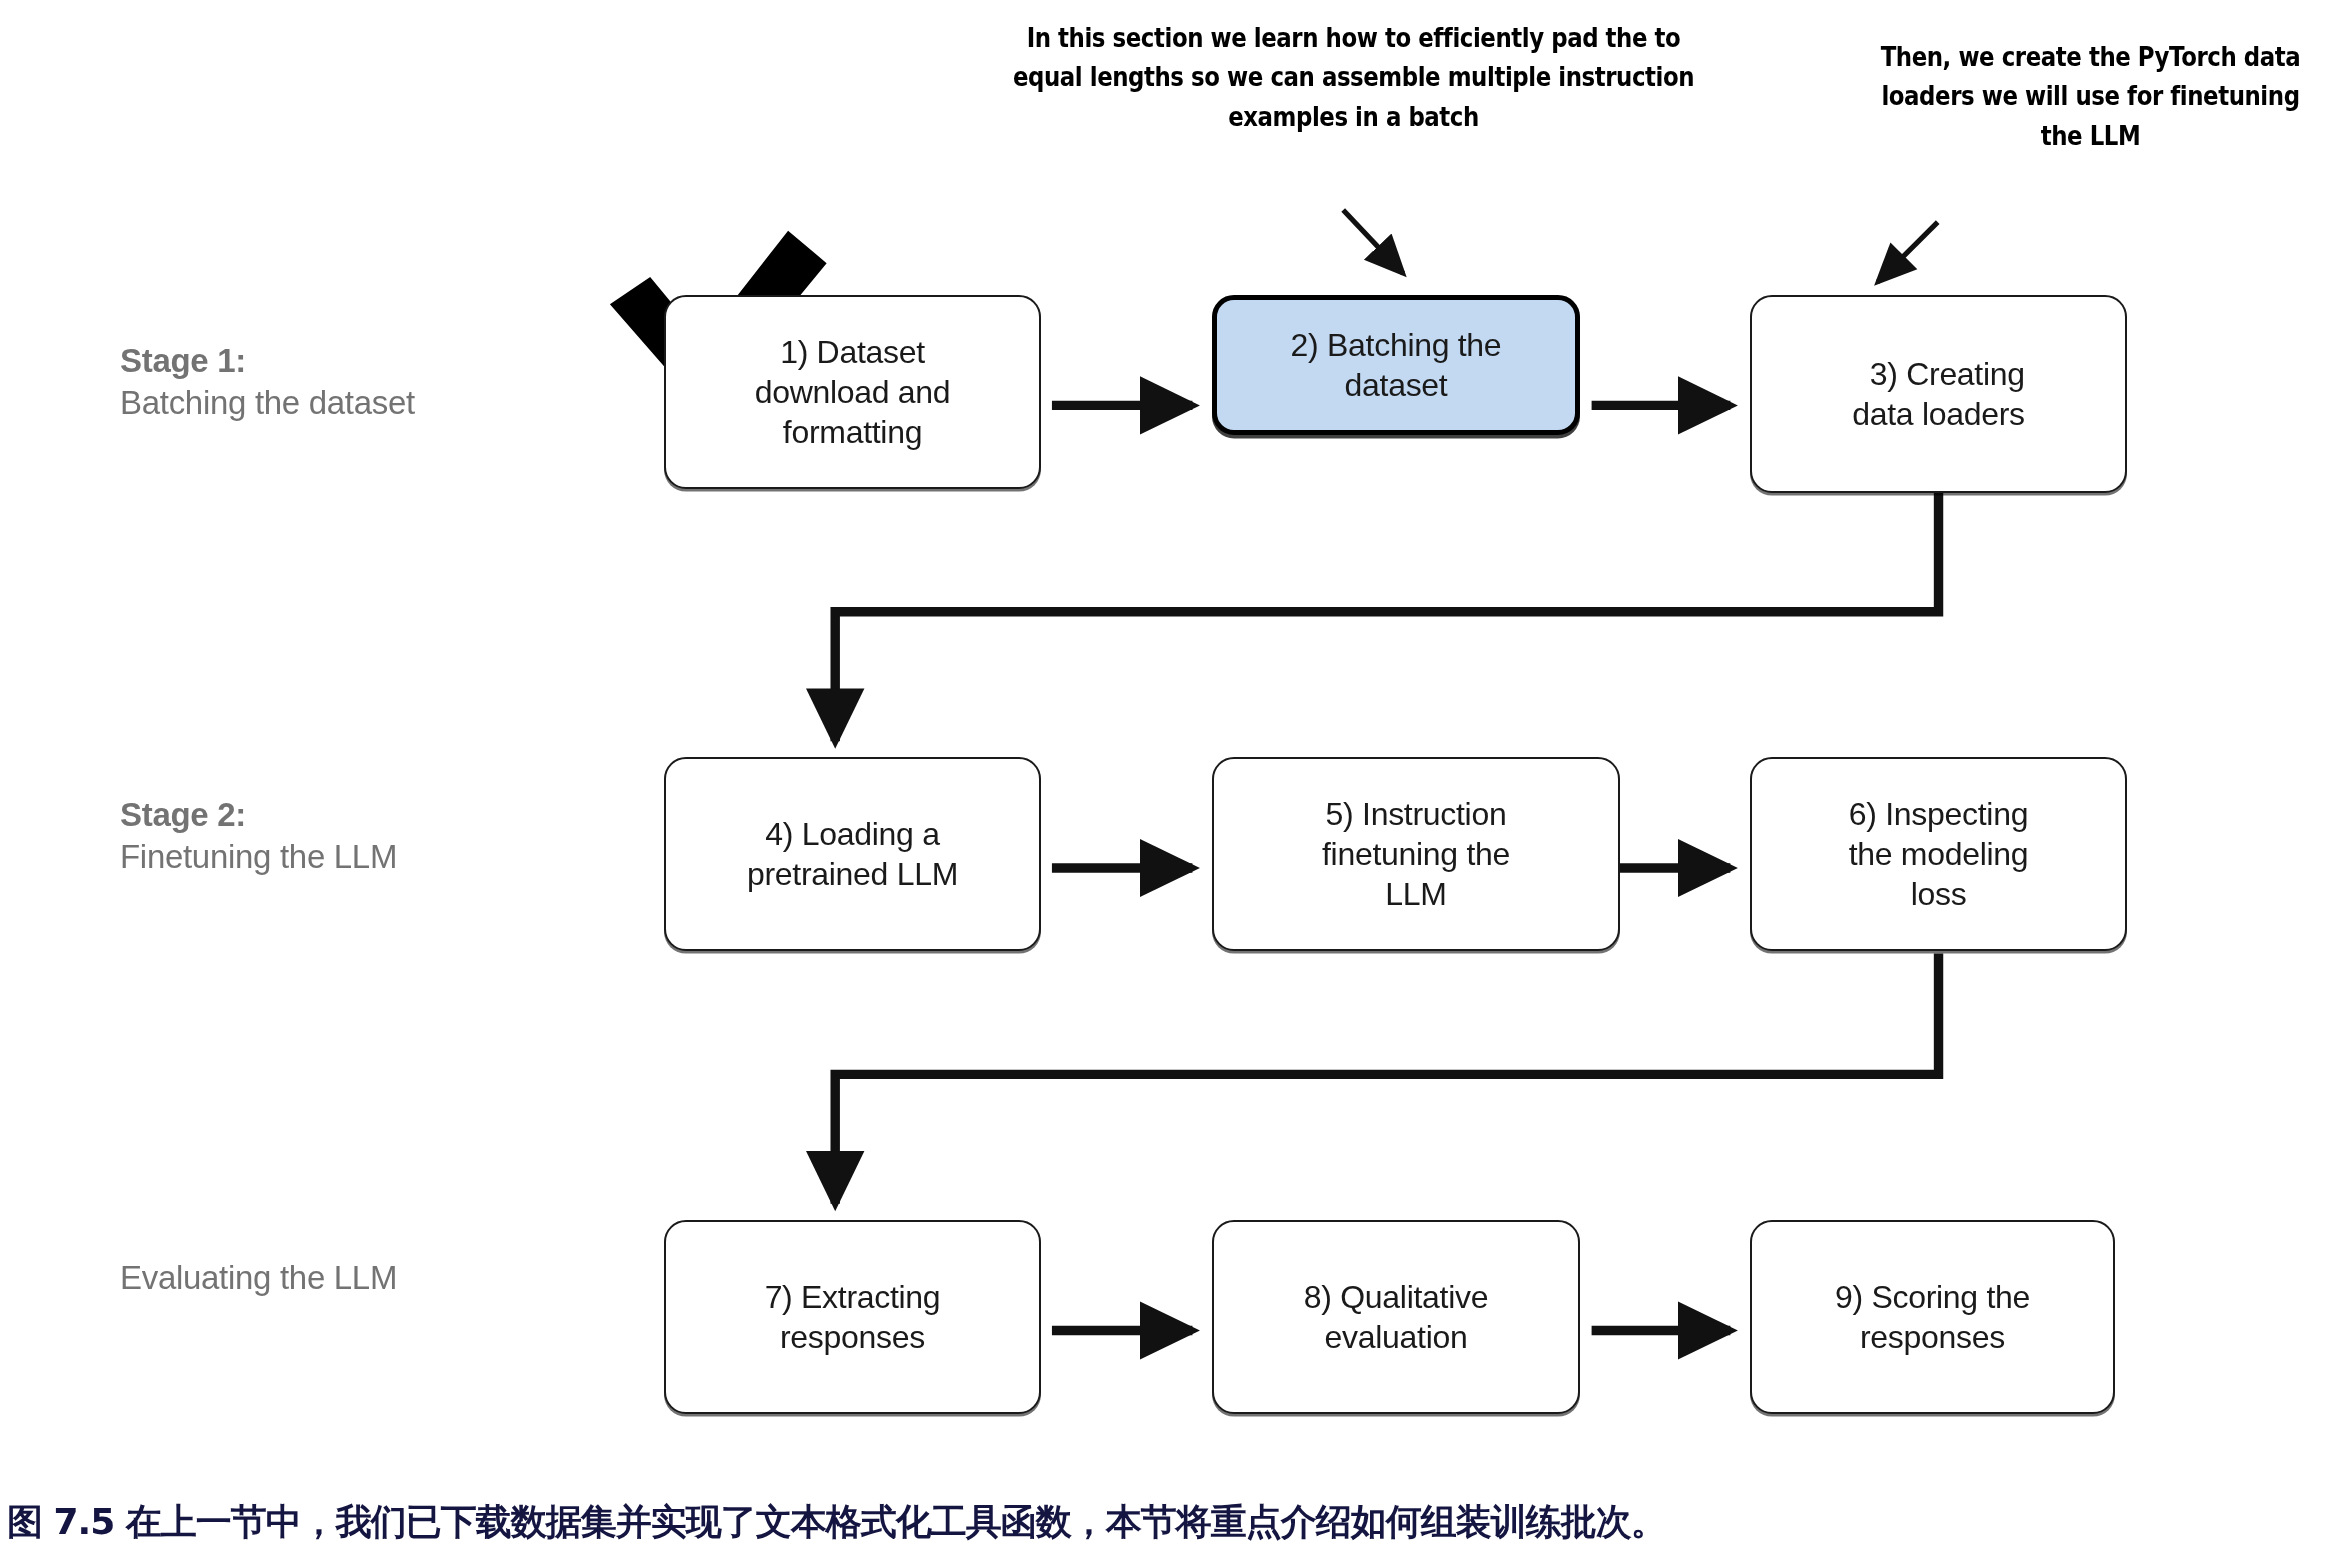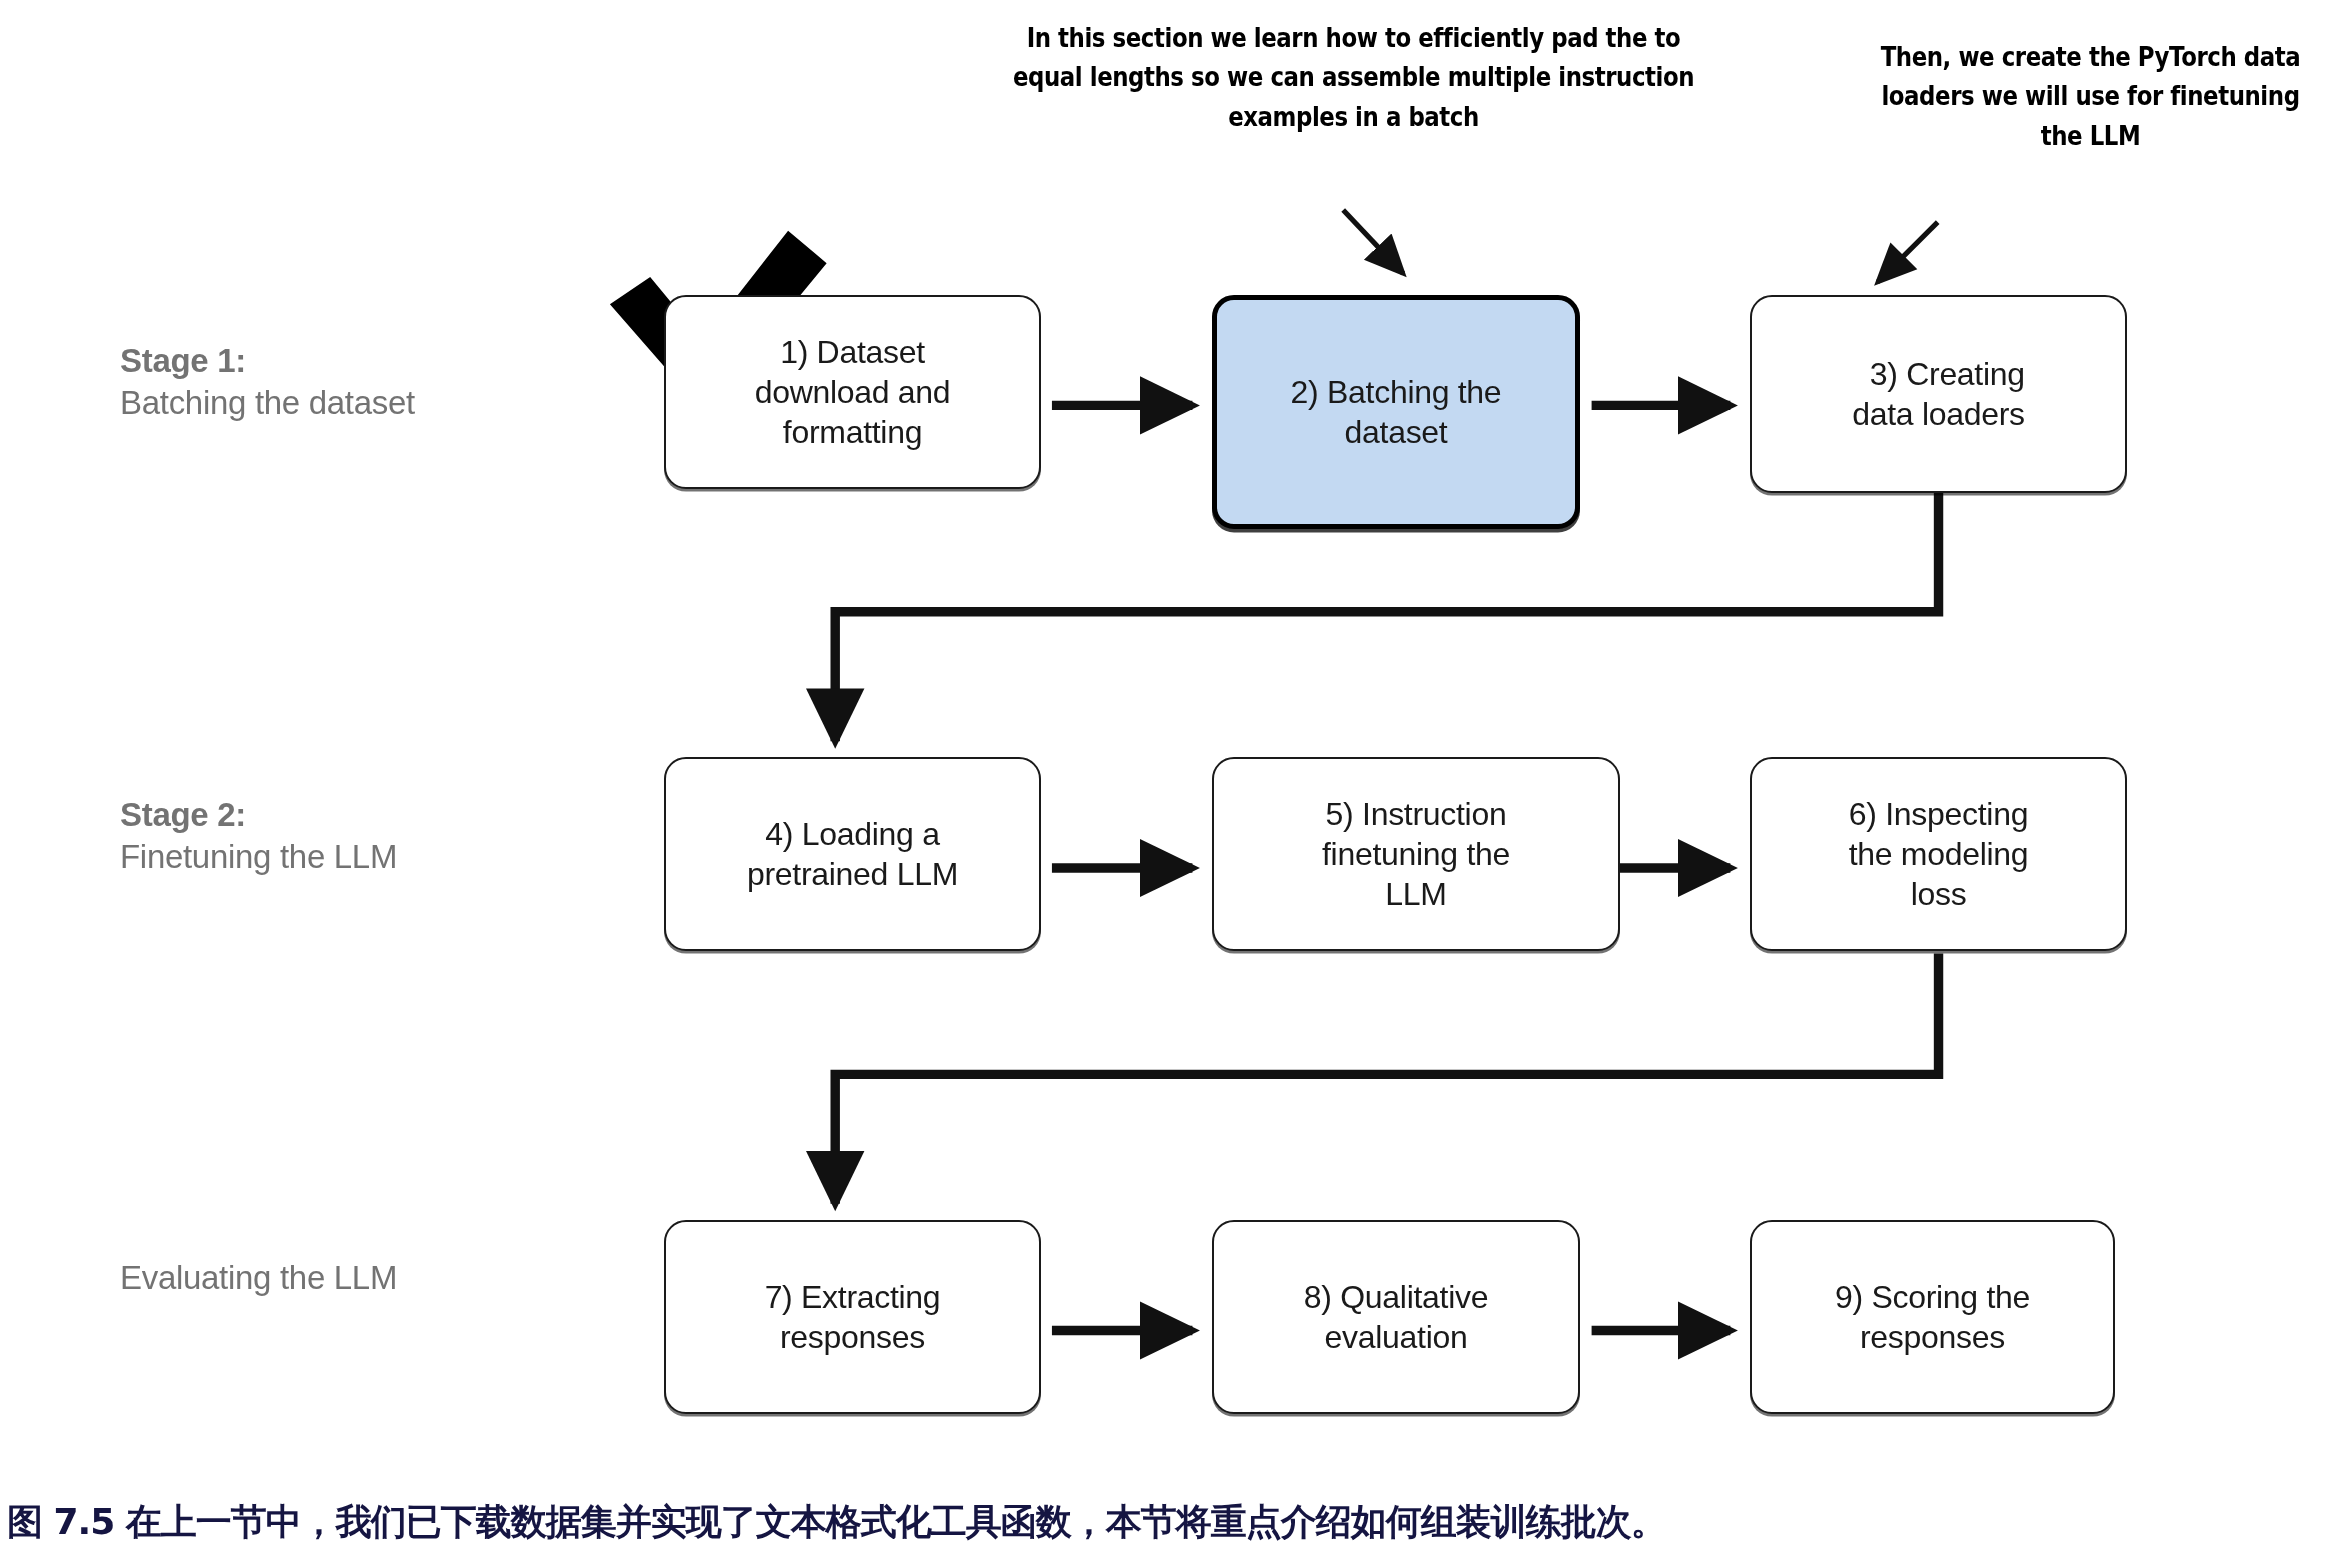--- a/index.html
+++ b/index.html
@@ -93,21 +93,21 @@
   .flow-box.highlight {
     background: #c3d9f2;
     border-width: 5.1px;
     border-color: #000000;
     box-shadow: 0 3.4px 0 0 rgba(0,0,0,0.75);
   }
   .flow-box span { display: block; }
 
   
   #flow-box-1 { left: 664px;  top: 289px; width: 377px; height: 194px; }
-  #flow-box-2 { left: 1212px; top: 289px; width: 368px; height: 234px; }
+  #flow-box-2 { left: 1212px; top: 289px; width: 368px; height: 140px; }
   #flow-box-3 { left: 1750px; top: 289px; width: 377px; height: 198px; text-align: right; }
   
   #flow-box-4 { left: 664px;  top: 751px; width: 377px; height: 194px; }
   #flow-box-5 { left: 1212px; top: 751px; width: 408px; height: 194px; }
   #flow-box-6 { left: 1750px; top: 751px; width: 377px; height: 194px; }
   
   #flow-box-7 { left: 664px;  top: 1214px; width: 377px; height: 194px; text-align: center; }
   #flow-box-8 { left: 1212px; top: 1214px; width: 368px; height: 194px; }
   #flow-box-9 { left: 1750px; top: 1214px; width: 365px; height: 194px; }
 

